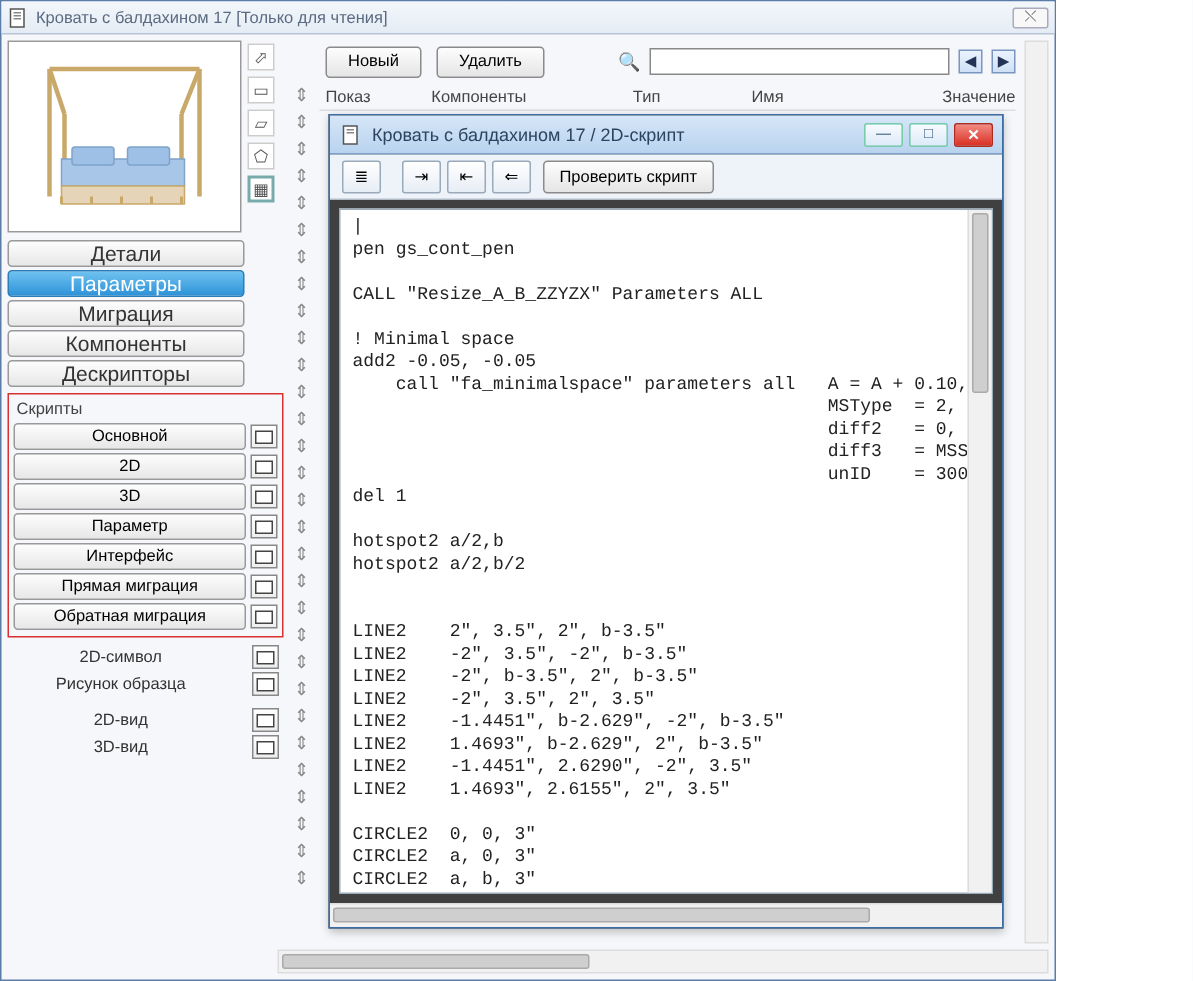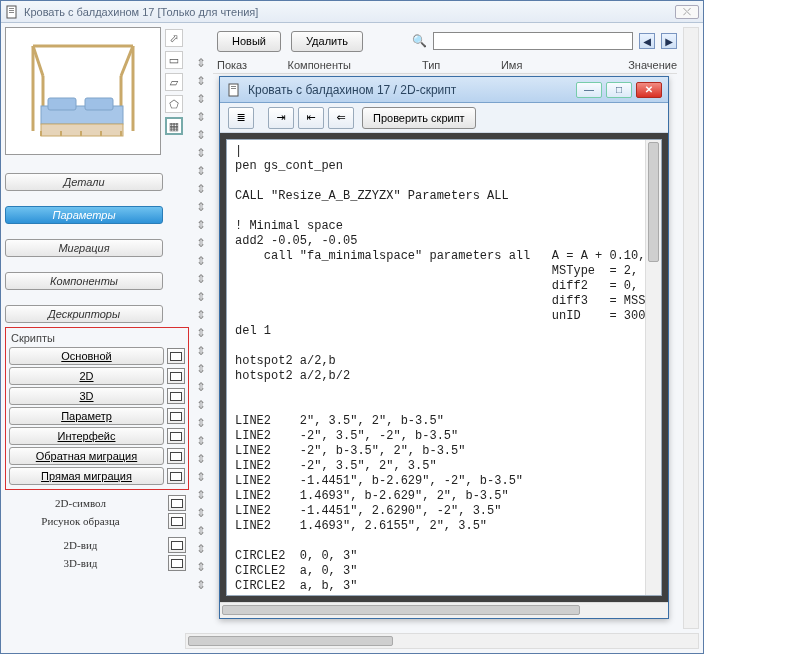--- a/index.html
+++ b/index.html
@@ -14,32 +14,32 @@
 
 .left-col { width: 184px; display: flex; flex-direction: column; gap: 0; }
 .preview { width: 156px; height: 128px; background: #fff; border: 1px solid #999; margin-bottom: 3px; display:flex;align-items:center;justify-content:center; }
 .preview svg { }
 
 .left-top-row { display:flex; gap:2px; }
 .icon-col { width: 20px; display:flex; flex-direction:column; gap:4px; padding-left:2px; padding-top:2px; }
 .icon-col .ic { width: 18px; height: 18px; border:1px solid #ccc; background:#fff; display:flex;align-items:center;justify-content:center;font-size:11px;color:#555; }
 .icon-col .ic.sel { border:2px solid #7aa; }
 
-.nav-btn { width: 158px; height: 18px; margin-top:15px; background: linear-gradient(to bottom,#fdfdfd,#e7e7e7); border:1px solid #999; border-radius:3px; font-size:11px; color:#333; display:flex;align-items:center;justify-content:center; cursor:pointer;font-style:italic; }
+.nav-btn { width: 158px; height: 18px; margin-top:2px; background: linear-gradient(to bottom,#fdfdfd,#e7e7e7); border:1px solid #999; border-radius:3px; font-size:14px; color:#333; display:flex;align-items:center;justify-content:center; cursor:pointer; }
 .nav-btn.active { background: linear-gradient(to bottom,#6fc2f0,#2e92d8); color:#fff; border-color:#2a7db8; }
 
 .scripts-box { border:1px solid #d93030; margin-top:4px; padding:2px 3px 4px 3px; }
 .scripts-title { font-size:11px; color:#444; margin:2px 0 3px 2px; }
-.script-row { display:flex; gap:3px; align-items:center; margin-top:2px;text-decoration:underline; }
+.script-row { display:flex; gap:3px; align-items:center; margin-top:2px; }
 .script-btn { flex:1; height:18px; background: linear-gradient(to bottom,#fdfdfd,#e7e7e7); border:1px solid #999; border-radius:3px; font-size:11px; display:flex;align-items:center;justify-content:center; cursor:pointer; }
 .sq { width:18px; height:16px; border:1px solid #888; background:linear-gradient(to bottom,#fff,#eee); display:flex;align-items:center;justify-content:center; }
 .sq .inner { width:12px; height:9px; border:1px solid #444; background:#fff; }
 
 .extra-rows { padding: 3px 3px 0 3px; }
-.extra-row { display:flex; gap:15px; align-items:center; margin-top:2px; justify-content:flex-end;font-family:Liberation Serif, serif; }
+.extra-row { display:flex; gap:15px; align-items:center; margin-top:2px; justify-content:flex-end; }
 .extra-row .lbl { flex:1; text-align:center; font-size:11px; color:#333; }
 
 .mid-gutter { width:20px; display:flex; flex-direction:column; align-items:center; gap:6px; padding-top:30px; }
 .mid-gutter .g { width:12px; height:12px; color:#888; font-size:12px; display:flex;align-items:center;justify-content:center; }
 
 .right-col { flex:1; display:flex; flex-direction:column; min-width:0; }
 .toolbar { height:28px; display:flex; align-items:center; gap:10px; padding:0 4px; }
 .big-btn { height:21px; padding: 0 14px; background: linear-gradient(to bottom,#fdfdfd,#e5e5e5); border:1px solid #8a8a8a; border-radius:3px; font-size:11px; display:flex;align-items:center; cursor:pointer; }
 .search-area { margin-left:auto; display:flex; align-items:center; gap:6px; }
 .search-input { width: 200px; height:18px; border:1px solid #888; font-size:11px; padding:0 3px; }
@@ -160,27 +160,27 @@
               <div class="inner"></div>
             </div>
           </div>
         <div class="script-row">
             <div class="script-btn">Интерфейс</div>
             <div class="sq">
               <div class="inner"></div>
             </div>
           </div>
         <div class="script-row">
+            <div class="script-btn">Прямая миграция</div>
+            <div class="sq">
+              <div class="inner"></div>
+            </div>
+          </div>
+        <div class="script-row">
             <div class="script-btn">Обратная миграция</div>
-            <div class="sq">
-              <div class="inner"></div>
-            </div>
-          </div>
-        <div class="script-row">
-            <div class="script-btn">Прямая миграция</div>
             <div class="sq">
               <div class="inner"></div>
             </div>
           </div>
       </div>
 
       <div class="extra-rows">
         <div class="extra-row">
             <span class="lbl">2D-символ</span>
             <div class="sq">

